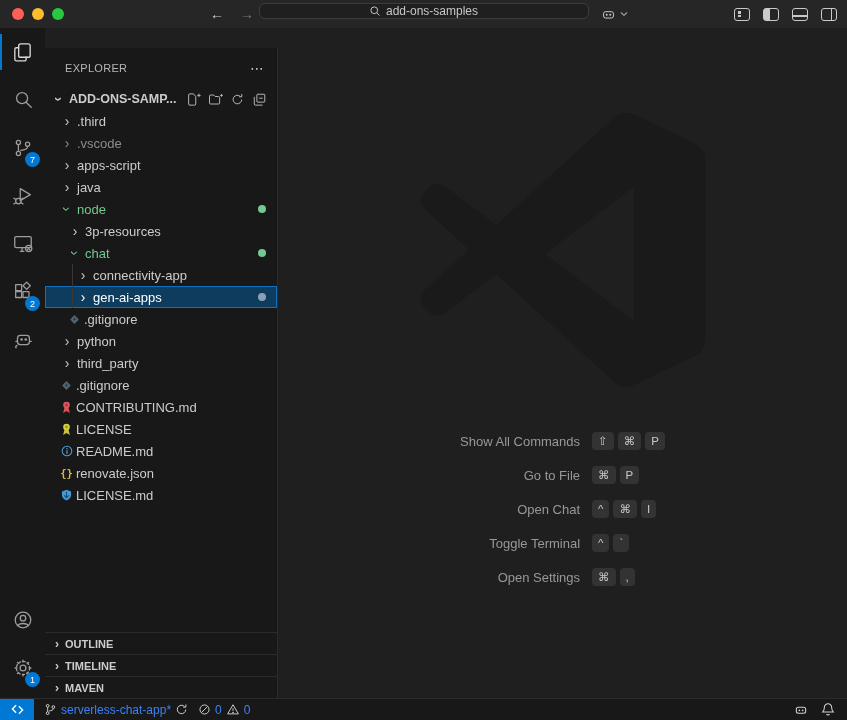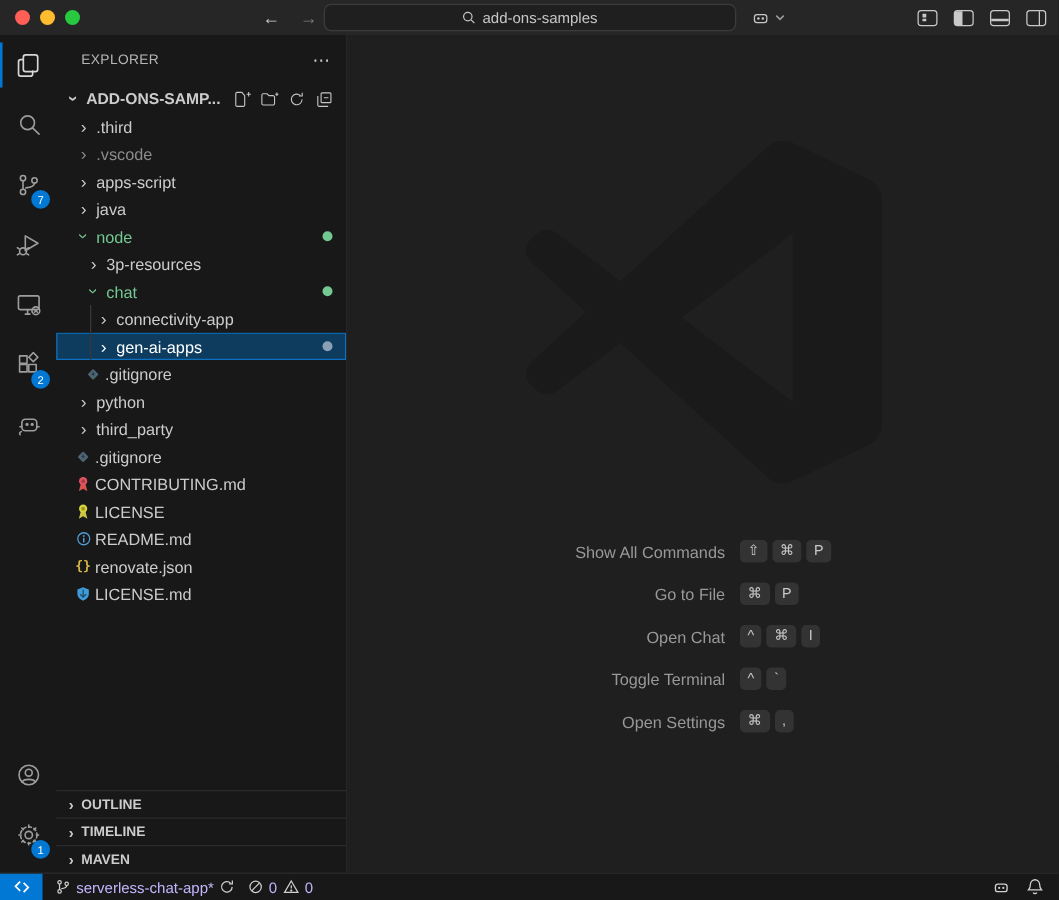--- a/index.html
+++ b/index.html
@@ -7,21 +7,21 @@
   body { font-family:"Liberation Sans","DejaVu Sans",sans-serif; -webkit-font-smoothing:antialiased; }
   .window { width:847px; height:720px; display:flex; flex-direction:column; }
 
   
   .titlebar { height:28px; background:#262626; position:relative; display:flex; align-items:center; flex:0 0 28px; }
   .traffic { display:flex; gap:8px; margin-left:12px; }
   .tl { width:12px; height:12px; border-radius:50%; }
   .tl.red{background:#ff5f57;} .tl.yellow{background:#febc2e;} .tl.green{background:#28c840;}
   .navarrows { position:absolute; left:210px; display:flex; gap:16px; font-size:14px; }
   .nav-back { color:#cfcfcf; } .nav-fwd { color:#7a7a7a; }
-  .searchbox { position:absolute; left:50%; transform:translateX(-50%); top:3px; width:330px; height:22px;
+  .searchbox { position:absolute; left:50%; transform:translateX(-50%); top:3px; width:330px; height:16px;
     background:#1f1f1f; border:1px solid #3c3c3c; border-radius:6px; display:flex; align-items:center; justify-content:center;
     color:#c7c7c7; font-size:12px; gap:5px; }
   .tb-copilot { position:absolute; left:calc(50% + 176px); display:flex; align-items:center; gap:2px; }
   .tb-right { position:absolute; right:10px; display:flex; gap:13px; align-items:center; }
   .lay { width:16px; height:13px; border:1.2px solid #c9c9c9; border-radius:3px; position:relative; }
   .lay-left-fill::before { content:""; position:absolute; left:0; top:0; bottom:0; width:6px; background:#c9c9c9; }
   .lay-bottom::before { content:""; position:absolute; left:0; right:0; bottom:3px; height:1.2px; background:#c9c9c9; }
   .lay-right::before { content:""; position:absolute; top:0; bottom:0; right:4px; width:1.2px; background:#c9c9c9; }
   .lay-custom::before { content:""; position:absolute; left:3px; top:2.5px; width:3px; height:2.5px; background:#c9c9c9; }
   .lay-custom::after { content:""; position:absolute; left:3px; bottom:2.5px; width:3px; height:2.5px; background:#c9c9c9; }
@@ -34,21 +34,21 @@
   .ab-item { width:45px; height:48px; display:flex; align-items:center; justify-content:center; position:relative; color:#9d9d9d; }
   .ab-item.active { color:#d7d7d7; }
   .ab-item.active::before { content:""; position:absolute; left:0; top:6px; bottom:6px; width:2px; background:#0078d4; }
   .ab-item svg { stroke:currentColor; fill:none; stroke-width:1.4; stroke-linecap:round; stroke-linejoin:round; }
   .badge { position:absolute; right:5px; bottom:5px; min-width:15px; height:15px; border-radius:50%; background:#0078d4;
     color:#fff; font-size:9px; display:flex; align-items:center; justify-content:center; padding:0 2px; }
   .ab-spacer { flex:1; }
   .ab-bottom { margin-bottom:6px; display:flex; flex-direction:column; align-items:center; }
 
   
-  .sidebar { width:233px; background:#181818; border-right:1px solid #2b2b2b; display:flex; flex-direction:column; flex:0 0 233px; min-height:0; }
+  .sidebar { width:233px; background:#181818; border-right:1px solid #2b2b2b; display:flex; flex-direction:column; flex:0 0 233px; min-height:0;margin-top:20px; }
   .sb-header { height:40px; display:flex; align-items:center; padding:0 12px 0 20px; color:#b6b6b6; font-size:11px; letter-spacing:.3px; flex:0 0 40px; }
   .sb-header .more { margin-left:auto; color:#cccccc; font-size:14px; letter-spacing:1px; }
   .rootrow { height:22px; display:flex; align-items:center; padding-left:6px; color:#cccccc; font-size:12.5px; font-weight:700; flex:0 0 22px; }
   .rootrow .twisty { transform:rotate(90deg); }
   .root-actions { margin-left:auto; display:flex; gap:7px; padding-right:10px; }
   .root-actions svg { stroke:#c5c5c5; fill:none; stroke-width:1.2; }
 
   .tree { flex:0 0 auto; }
   .row { height:22px; display:flex; align-items:center; color:#cccccc; font-size:13px; position:relative; }
   .row.l0 { padding-left:14px; } .row.l1 { padding-left:22px; } .row.l2 { padding-left:30px; }
@@ -72,21 +72,21 @@
   .editor { flex:1; background:#1f1f1f; position:relative; overflow:hidden; }
   .vscode-logo { position:absolute; left:50%; transform:translateX(-50%); top:85px; }
   .shortcuts { position:absolute; top:404px; left:0; right:0; display:grid; grid-template-columns:max-content max-content;
     column-gap:12px; row-gap:16px; justify-content:center; align-items:center; }
   .sc-label { text-align:right; color:#989898; font-size:13px; }
   .sc-keys { display:flex; gap:4px; }
   kbd { display:inline-block; background:#333333; color:#c8c8c8; border-radius:4px; height:18px; line-height:18px;
     padding:0 6px; font-size:11.5px; font-family:"Liberation Sans","DejaVu Sans",sans-serif; min-width:8px; text-align:center; }
 
   
-  .statusbar { height:22px; background:#181818; border-top:1px solid #2b2b2b; display:flex; align-items:center; color:#c4b5fd; font-size:12px; flex:0 0 22px; }
+  .statusbar { height:22px; background:#181818; border-top:1px solid #2b2b2b; display:flex; align-items:center; color:#3b82f6; font-size:12px; flex:0 0 22px; }
   .remote { width:34px; height:100%; background:#0078d4; display:flex; align-items:center; justify-content:center; color:#fff; }
   .sb-item { display:flex; align-items:center; gap:4px; margin-left:10px; }
   .sb-item svg { stroke:#d0d0d0; fill:none; stroke-width:1.2; }
   .sb-right { margin-left:auto; display:flex; gap:12px; margin-right:12px; align-items:center; }
 </style>
 </head>
 <body>
 
 <div class="window">
 

